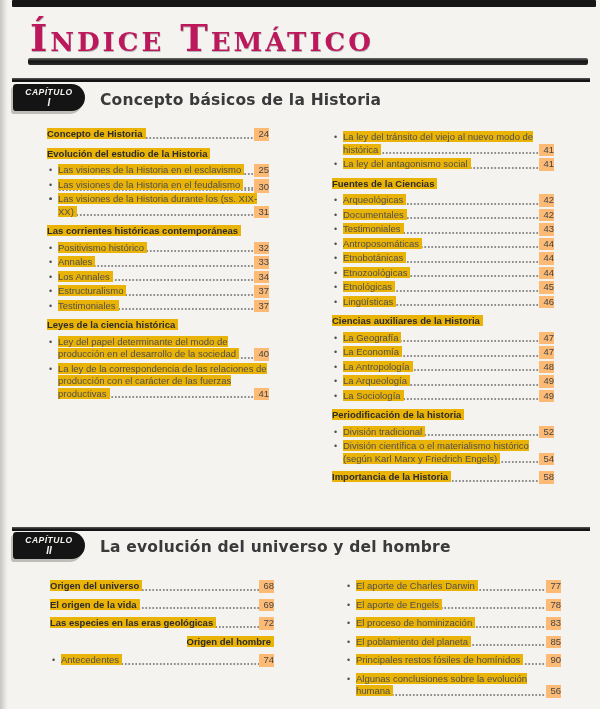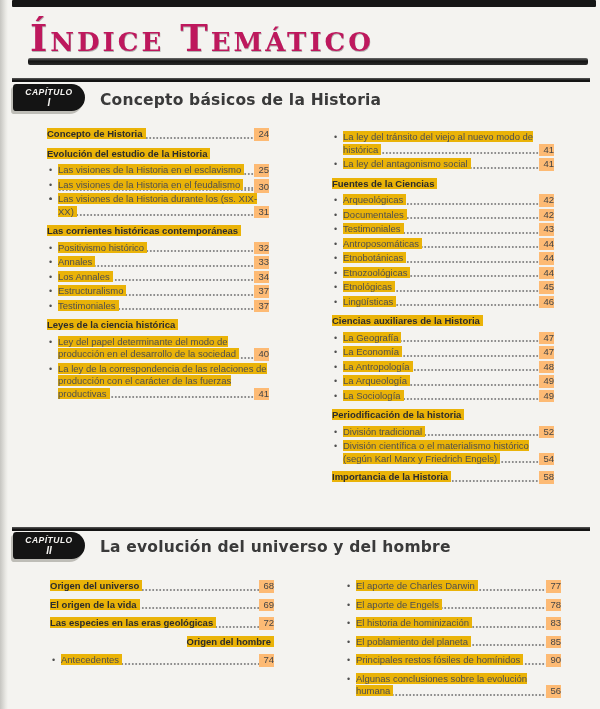--- a/index.html
+++ b/index.html
@@ -164,18 +164,18 @@
   <div class="col ch2col ch2-left">
       <div class="entry main has-page"><span class="label">Origen del universo</span><span class="pagenum">68</span></div>
       <div class="entry main has-page"><span class="label">El origen de la vida</span><span class="pagenum">69</span></div>
       <div class="entry main has-page"><span class="label">Las especies en las eras geológicas</span><span class="pagenum">72</span></div>
       <div class="entry heading"><span class="label">Origen del hombre</span></div>
       <div class="entry bullet has-page"><span class="bullet-mark">•</span><span class="label">Antecedentes</span><span class="pagenum">74</span></div>
     </div>
   <div class="col ch2col ch2-right">
       <div class="entry bullet has-page"><span class="bullet-mark">•</span><span class="label">El aporte de Charles Darwin</span><span class="pagenum">77</span></div>
       <div class="entry bullet has-page"><span class="bullet-mark">•</span><span class="label">El aporte de Engels</span><span class="pagenum">78</span></div>
-      <div class="entry bullet has-page"><span class="bullet-mark">•</span><span class="label">El historia de hominización</span><span class="pagenum">83</span></div>
+      <div class="entry bullet has-page"><span class="bullet-mark">•</span><span class="label">El proceso de hominización</span><span class="pagenum">83</span></div>
       <div class="entry bullet has-page"><span class="bullet-mark">•</span><span class="label">El poblamiento del planeta</span><span class="pagenum">85</span></div>
       <div class="entry bullet has-page"><span class="bullet-mark">•</span><span class="label">Principales restos fósiles de homínidos</span><span class="pagenum">90</span></div>
       <div class="entry bullet has-page"><span class="bullet-mark">•</span><span class="label">Algunas conclusiones sobre la evolución humana</span><span class="pagenum">56</span></div>
     </div>
 </div>
 
 </body></html>

